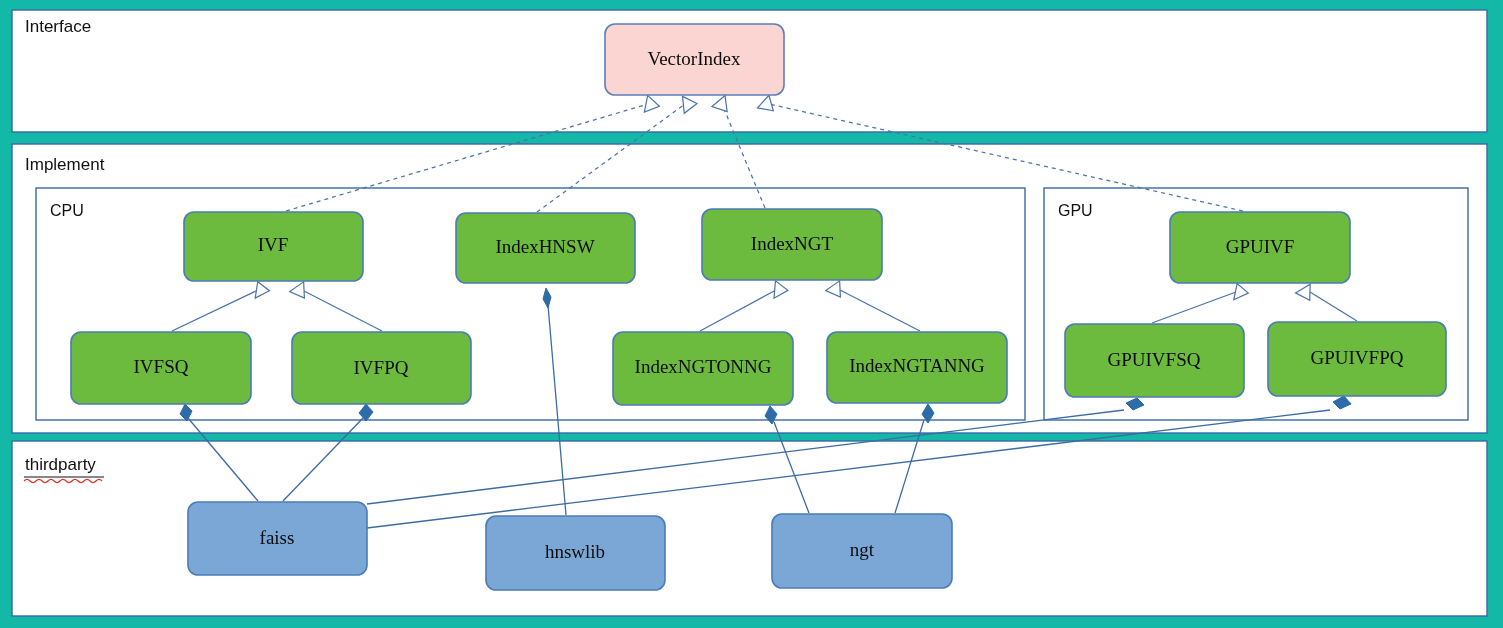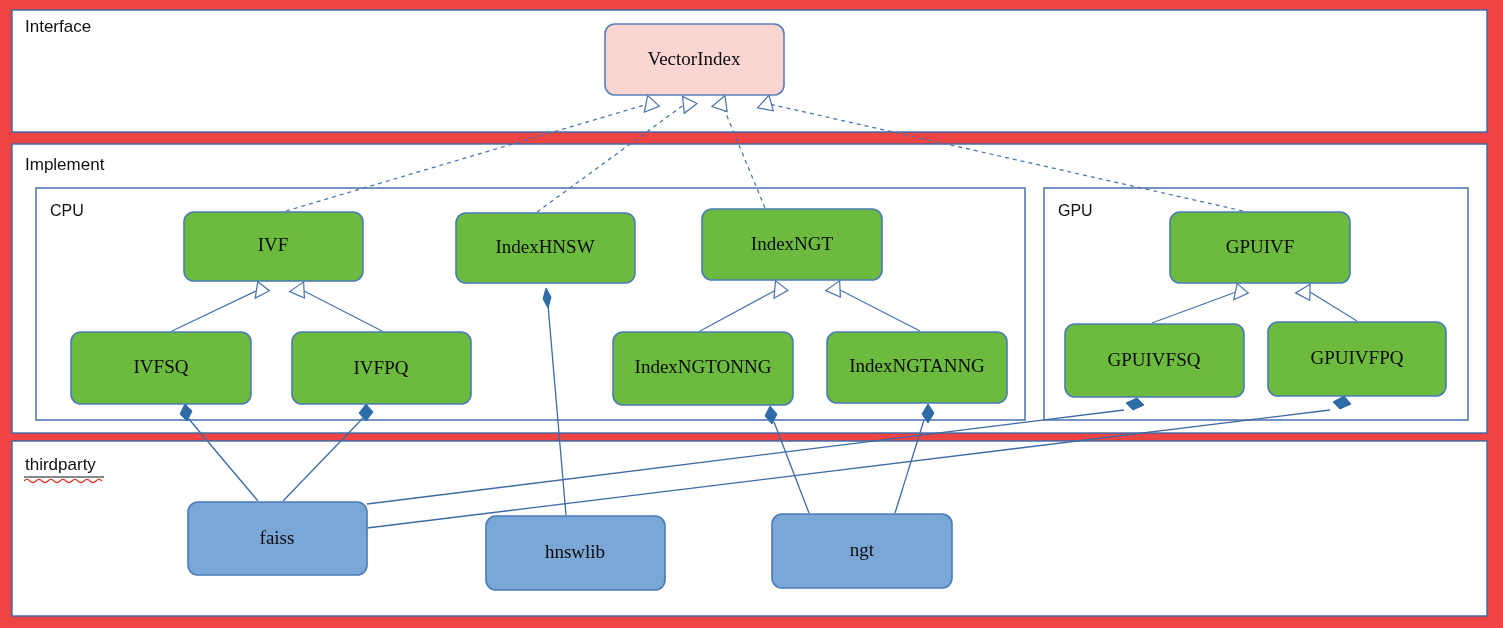--- a/index.html
+++ b/index.html
@@ -4,21 +4,21 @@
 <style>
   html, body {
     margin: 0;
     padding: 0;
     background: #ffffff;
   }
   #stage {
     position: relative;
     width: 1503px;
     height: 628px;
-    background: #ef4444;
+    background: #14b8a6;
     font-family: "Liberation Sans", sans-serif;
     overflow: hidden;
   }
   svg#diagram {
     position: absolute;
     left: 0;
     top: 0;
     width: 1503px;
     height: 628px;
   }

